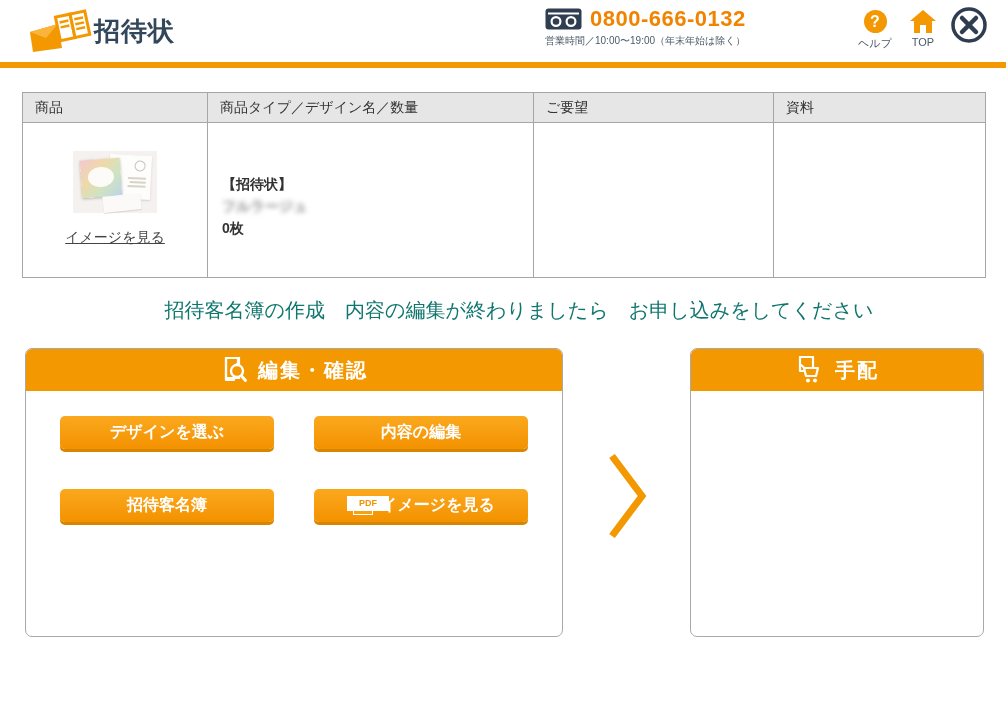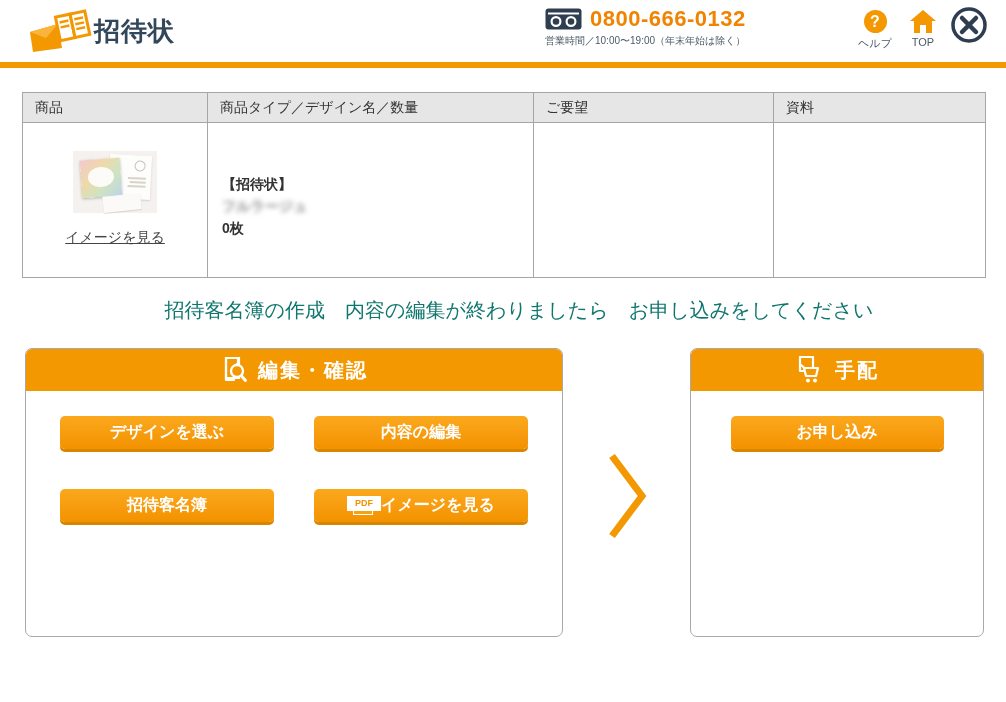--- a/index.html
+++ b/index.html
@@ -72,21 +72,21 @@
   .o-btn { position:relative; height:33px; border:none; border-radius:5px; cursor:pointer;
            background:linear-gradient(#FBA81E,#F39200); box-shadow:0 3px 0 #D88500;
            color:#fff; font-size:16px; font-weight:bold; font-family:inherit;
            display:flex; align-items:center; justify-content:center; gap:8px; }
   .apply-wrap { display:flex; justify-content:center; margin-top:25px; }
   .apply-wrap .o-btn { width:213px; }
 
   .pdf-icon { position:relative; width:26px; height:19px; flex:0 0 auto; }
   .pdf-icon .sheet2 { position:absolute; right:0; bottom:0; width:20px; height:14px; background:#F7A210;
                       border:1.5px solid #fff; }
-  .pdf-icon .sheet1 { position:absolute; left:0; top:0; width:34px; height:15px; background:#fff;
+  .pdf-icon .sheet1 { position:absolute; left:0; top:0; width:42px; height:15px; background:#fff;
                       color:#F39200; font-size:9px; font-weight:bold; line-height:15px; text-align:center; }
 
   .chevron { position:absolute; left:604px; top:452px; }
 
   svg { display:block; }
 </style>
 </head>
 <body>
 
 <div class="page">
@@ -241,20 +241,15 @@
         <svg width="30" height="28" viewBox="0 0 30 28">
           <path d="M5,1 h13 v14 h-13 z" fill="none" stroke="#fff" stroke-width="2.2" stroke-linejoin="round"></path>
           <path d="M9,12 h14 l-2,8 h-10 z" fill="#F39800" stroke="#fff" stroke-width="2.2" stroke-linejoin="round"></path>
           <line x1="6" y1="9" x2="9.5" y2="12" stroke="#fff" stroke-width="2.2" stroke-linecap="round"></line>
           <circle cx="13" cy="24.5" r="2" fill="#fff"></circle>
           <circle cx="20" cy="24.5" r="2" fill="#fff"></circle>
         </svg>
       </span>
       <span>手配</span>
     </div>
-    <div class="apply-wrap">
-      <button class="o-btn">
-        <span>お申し込み</span>
-      </button>
-    </div>
   </div>
 
 </div>
 
 </body></html>

